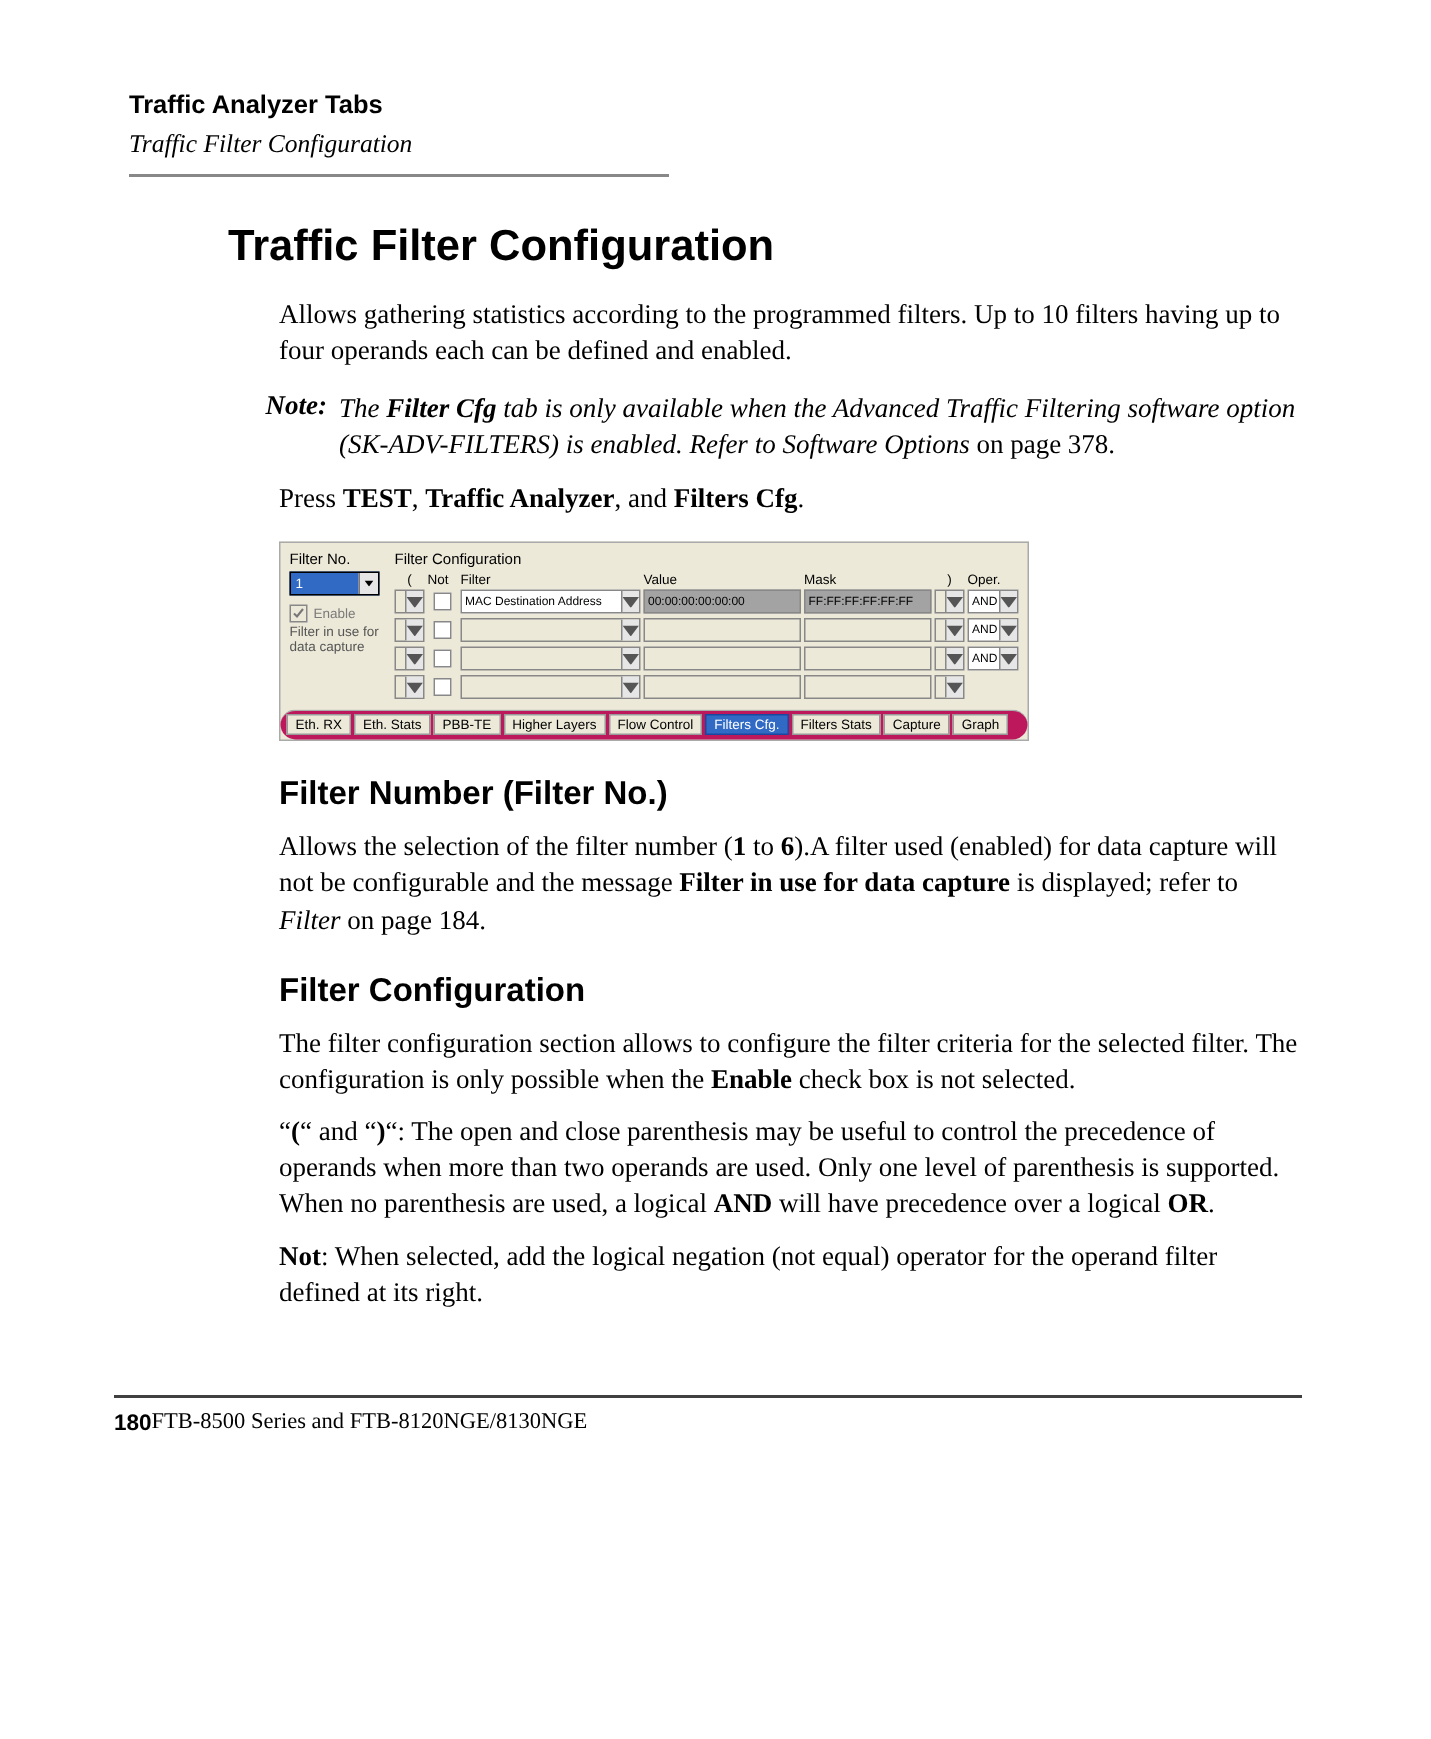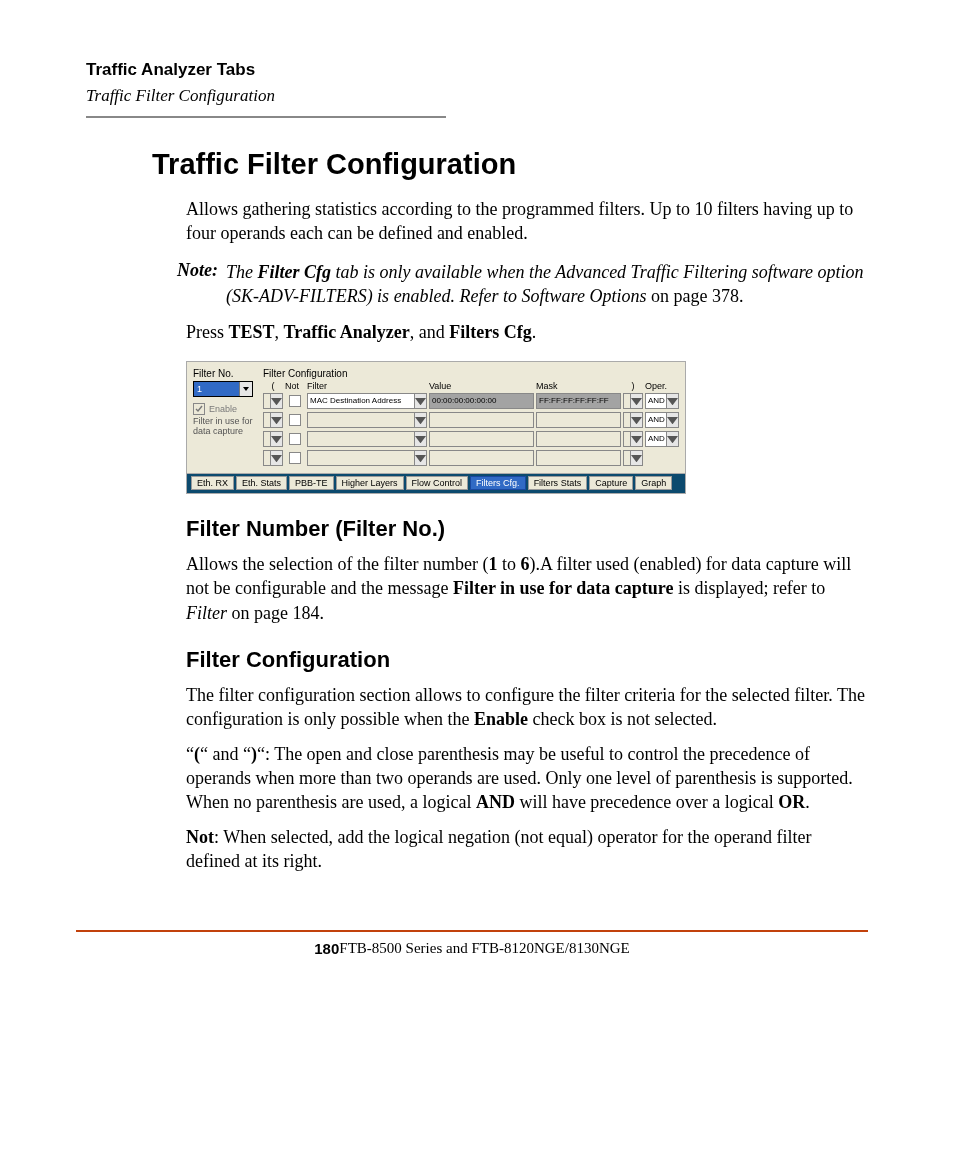--- a/index.html
+++ b/index.html
@@ -155,35 +155,35 @@
     display:flex; height:14px; border:1px solid #888; background:#fff;
   }
   .tiny-combo.disabled { background:#ece9d8; }
   .tiny-combo .lbl { flex:1; font-size:8px; line-height:14px; padding:0 2px; overflow:hidden; white-space:nowrap; }
   .tiny-combo .btn { width:11px; background:#e6e6e6; border-left:1px solid #888; display:flex;align-items:center;justify-content:center;}
   .txt {
     height:14px; border:1px solid #888; background:#a3a3a3; font-size:8px; line-height:14px; padding:0 2px; overflow:hidden; white-space:nowrap;
   }
   .not-chk { width:10px;height:10px;border:1px solid #888;background:#fff;margin:auto;}
   .ui-tabs {
-    display:flex; border-top:1px solid #aaa; background:#0c4a6e; padding:2px 4px 3px 4px; gap:2px;
+    display:flex; border-top:1px solid #aaa; background:#be185d; padding:2px 4px 3px 4px; gap:2px;border-radius:10px;
   }
   .tab {
     border:1px solid #999; background:#ece9d8; font-size:9px; padding:1px 5px; border-bottom:1px solid #999;
   }
   .tab.active { background:#316ac5; color:#fff; border-color:#1948a0;}
   .footer {
     position: absolute;
     bottom: 58px;
     left: 76px;
     right: 86px;
-    border-top: 2px solid #c2410c;
+    border-top: 2px solid #404040;
     padding-top: 8px;
     display: flex;
-    justify-content: center;
+    justify-content: flex-start;
     font-size: 15px;
   }
   .footer .pgnum { font-weight: 700; font-family: Arial, sans-serif; }
 </style>
 </head>
 <body>
 
 <div class="page">
 
   <div class="header-block">

